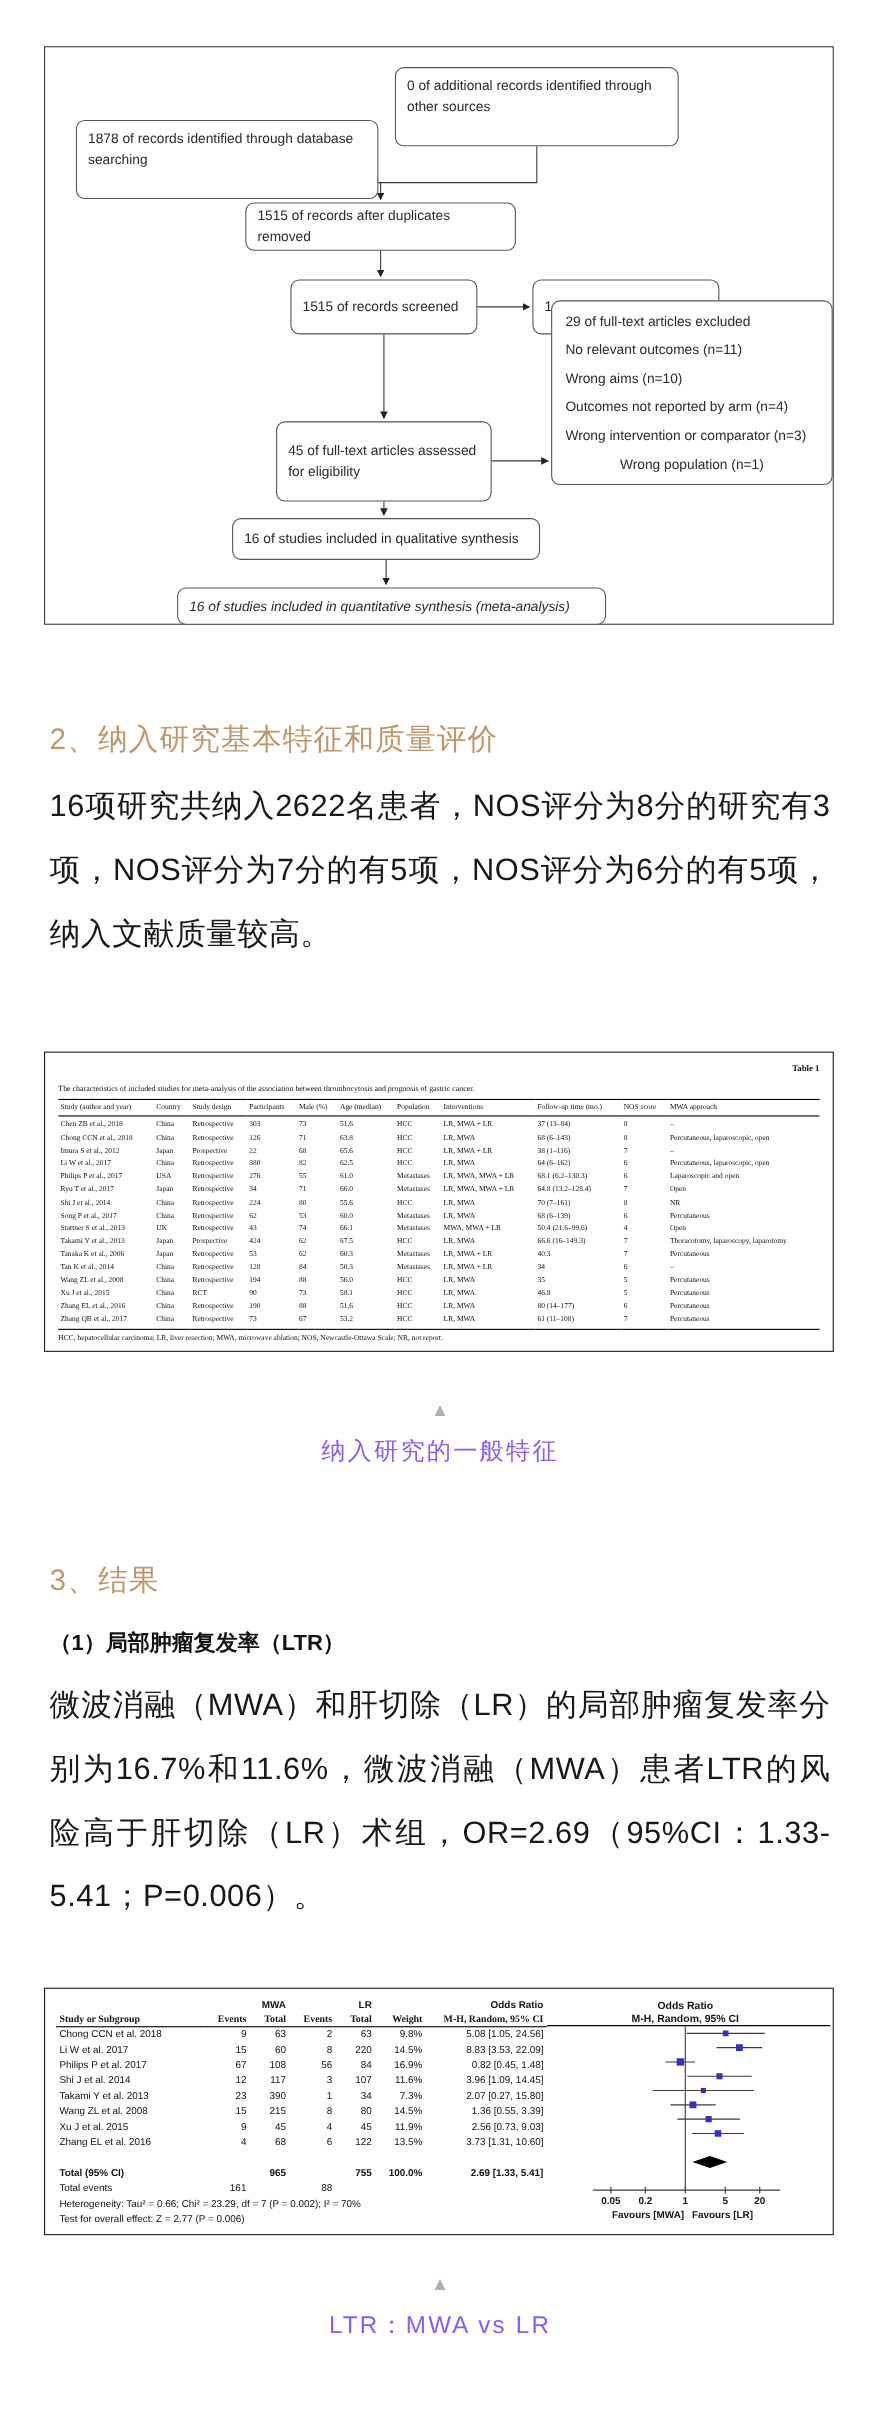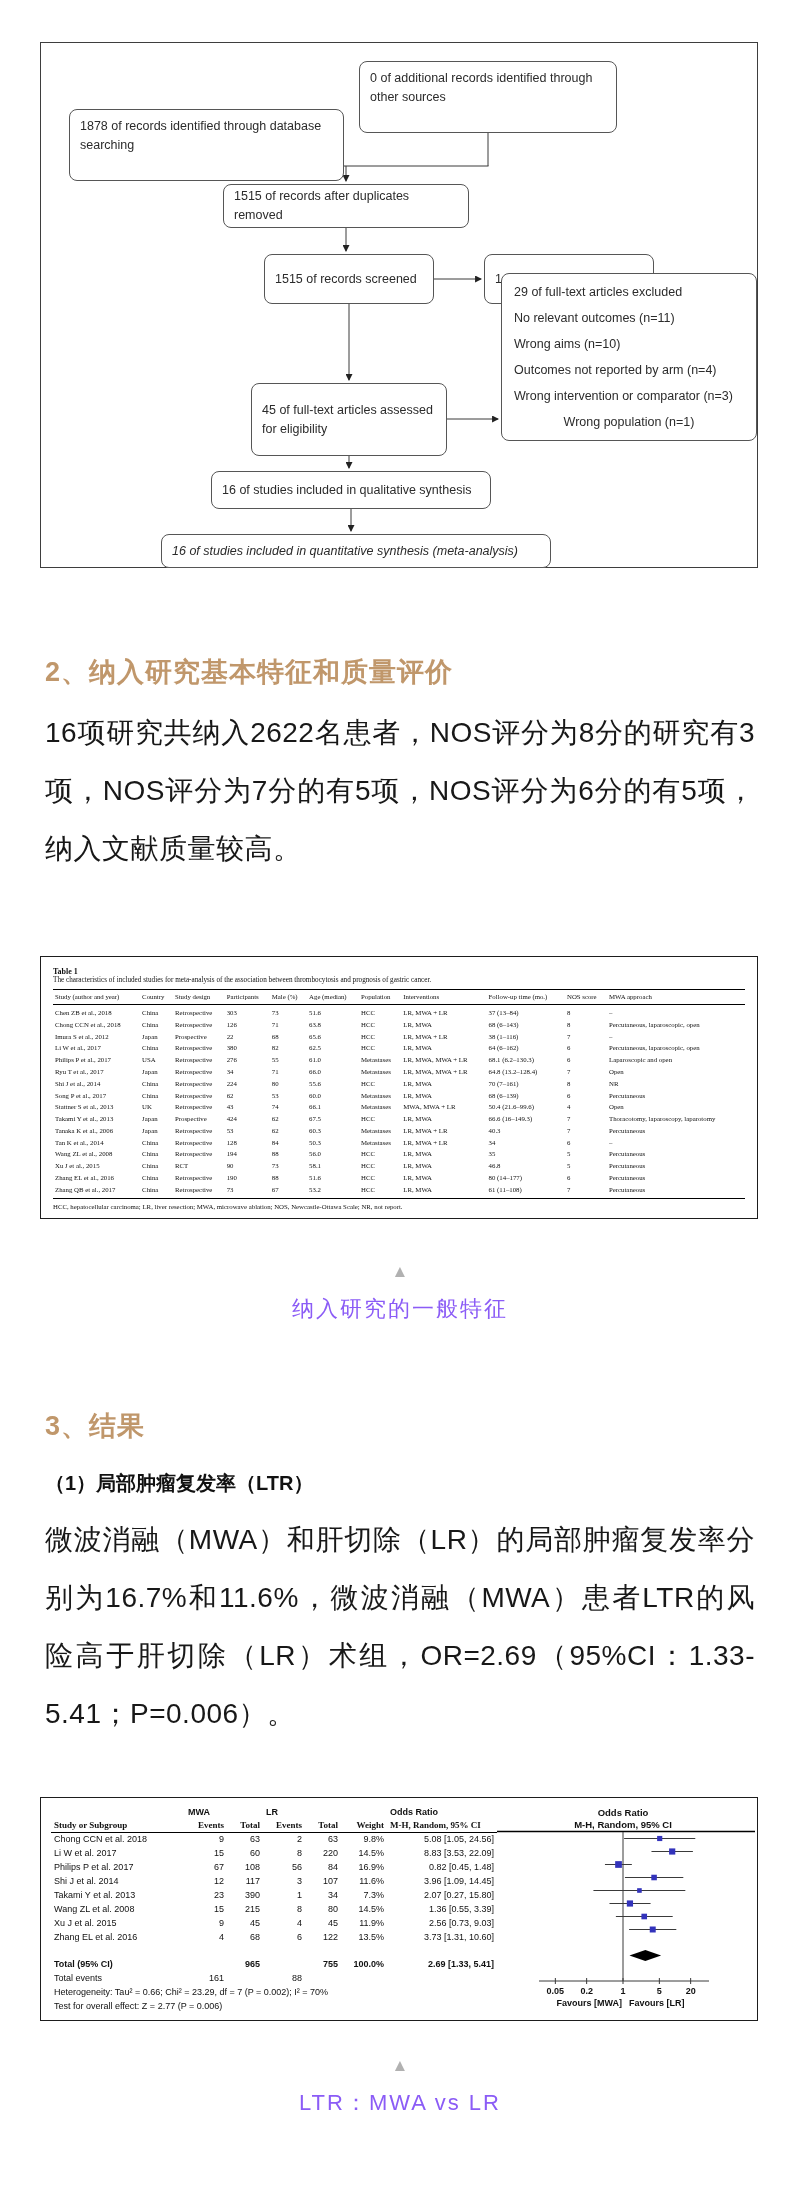--- a/index.html
+++ b/index.html
@@ -10,31 +10,31 @@
     border:1px solid #3e3e3e;box-sizing:border-box;background:#fff;}
   .flow-svg{position:absolute;left:0;top:0;}
   .fbox{position:absolute;background:#fff;border:1px solid #565656;border-radius:8px;
     font:12.5px/1.5 "Liberation Sans",sans-serif;color:#2b2b2b;
     padding:7px 10px;box-sizing:border-box;}
   .fbox.vcenter{display:flex;align-items:center;}
   .excl-line{margin:0 0 11px 0;line-height:15px;}
   .excl-line:last-child{margin-bottom:0;text-align:center;}
 
   
-  .sec-heading{margin:86px 45px 0 45px;font-size:27px;font-weight:bold;color:#c0976b;
+  .sec-heading{margin:86px 45px 0 45px;font-size:27px;font-weight:normal;color:#c0976b;
     letter-spacing:1px;}
   .sec-heading.h3m{margin-top:84px;}
   .sub-heading{margin:26px 45px 0 45px;font-size:20px;font-weight:bold;color:#111;}
   .para{margin:14px 45px 0 45px;font-size:28px;line-height:2.07;color:#181818;
     text-align:justify;letter-spacing:0.5px;}
 
   
   .t1-wrap{margin:78px 40px 0 40px;width:718px;border:1px solid #1d1d1d;box-sizing:border-box;
     padding:10px 12px 8px 12px;background:#fff;font-family:"Liberation Serif",serif;color:#111;}
-  .t1-title{font-size:8px;font-weight:bold;margin-bottom:0;}
+  .t1-title{font-size:8px;font-weight:bold;margin-bottom:10px;text-align:right;}
   .t1-subtitle{font-size:7.2px;margin-bottom:5px;}
   .ctable{border-collapse:collapse;width:100%;font-size:6.8px;line-height:1.5;}
   .ctable th{font-weight:normal;text-align:left;vertical-align:bottom;
     border-top:1.6px solid #000;border-bottom:0.8px solid #000;padding:2px 2px;}
   .ctable td{padding:0.8px 2px;white-space:nowrap;}
   .ctable tbody tr:first-child td{padding-top:3px;}
   .ctable tbody tr:last-child td{border-bottom:1.6px solid #000;padding-bottom:3px;}
   .t1-footnote{font-size:6.8px;margin-top:4px;}
 
   
@@ -45,21 +45,21 @@
   .fig-caption{margin-top:14px;font-size:22px;color:#8b5cf6;letter-spacing:2px;}
 
   
   .forest-wrap{margin:54px 40px 0 40px;width:718px;border:1px solid #1d1d1d;box-sizing:border-box;
     padding:8px 6px 6px 10px;background:#fff;display:flex;}
   .ftable{border-collapse:collapse;table-layout:fixed;font-family:"Liberation Sans",sans-serif;
     font-size:9px;color:#111;flex:0 0 auto;}
   .ftable th,.ftable td{padding:0 3px;height:13px;line-height:13px;white-space:nowrap;
     overflow:hidden;text-align:right;font-weight:normal;}
   .ftable thead th{font-weight:bold;}
-  .ftable th.c{text-align:left;}
+  .ftable th.c{text-align:right;}
   .ftable th.l,.ftable td.l{text-align:left;}
   .ftable thead tr.h2 th{border-bottom:1.3px solid #000;font-family:Liberation Serif, serif;}
   .ftable tr.bold td{font-weight:bold;}
   .forest-plot-cell{flex:1 1 auto;position:relative;}
 </style>
 </head>
 <body>
 
 <div class="flow-wrap">
   <svg class="flow-svg" width="716" height="524">

